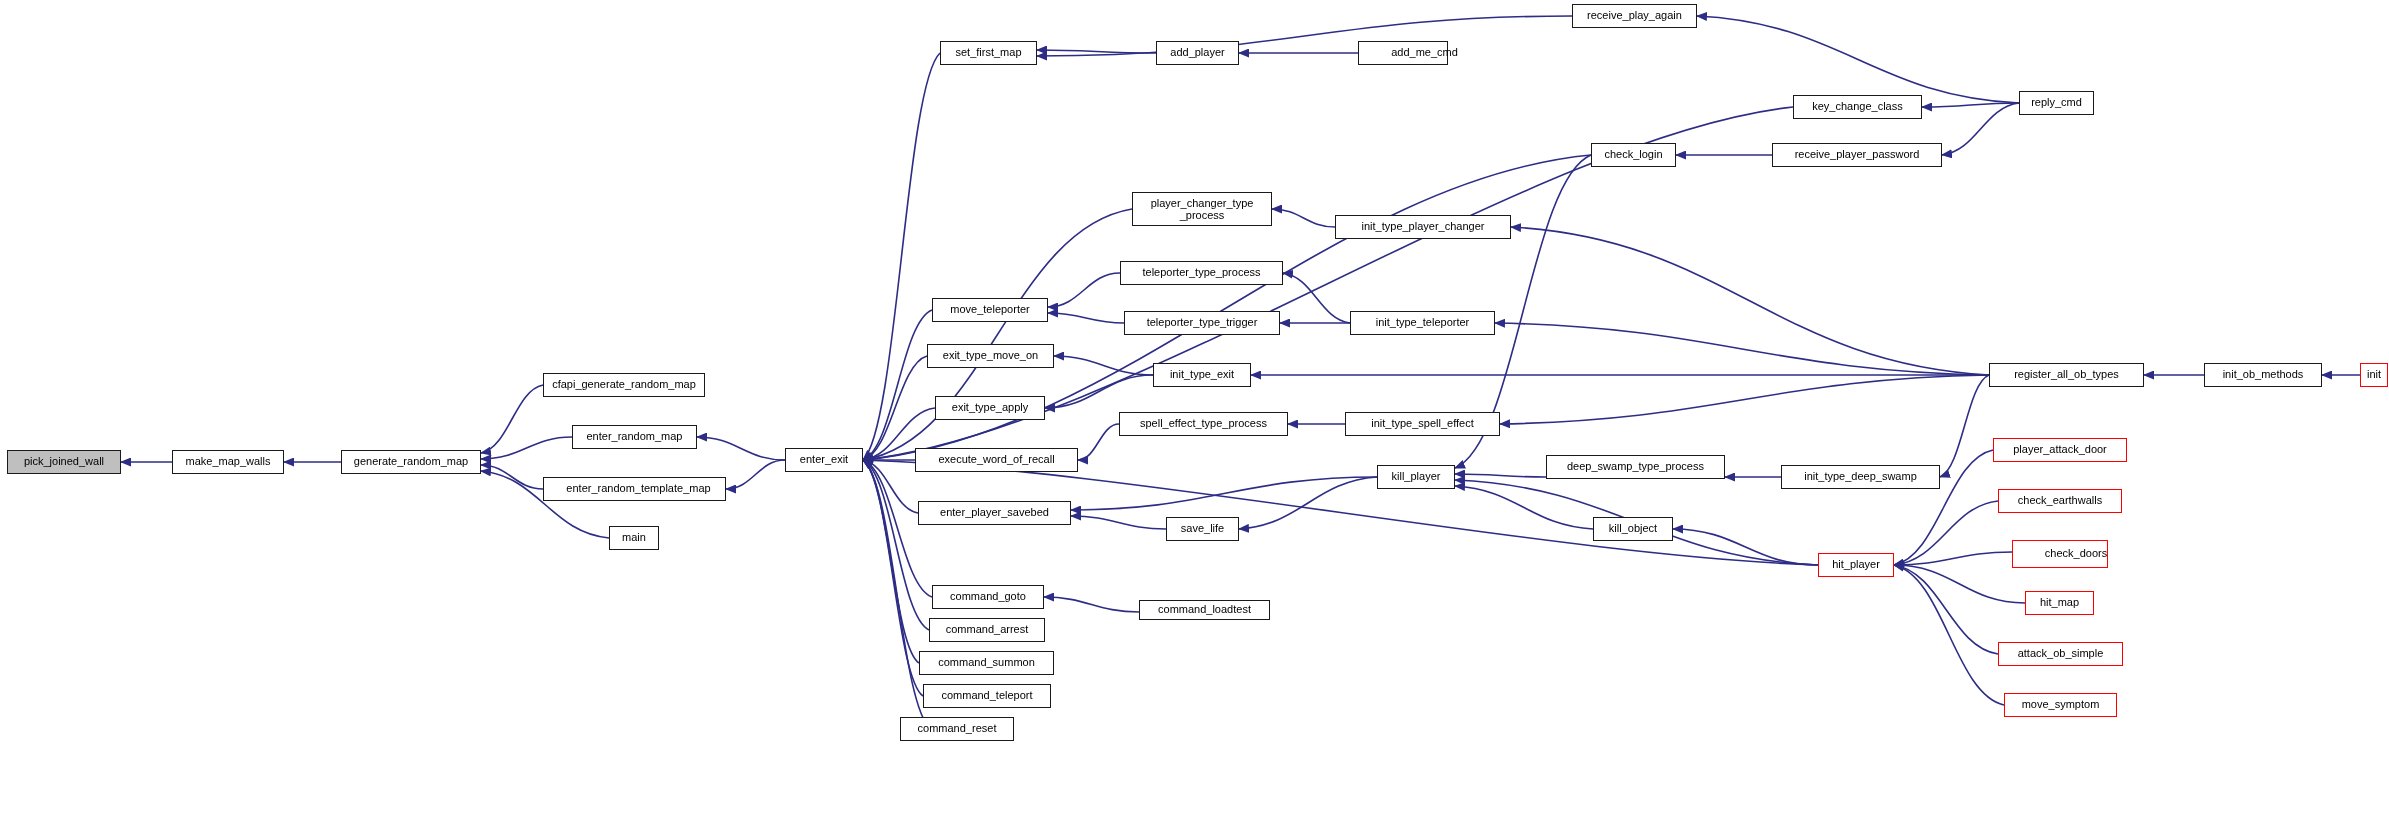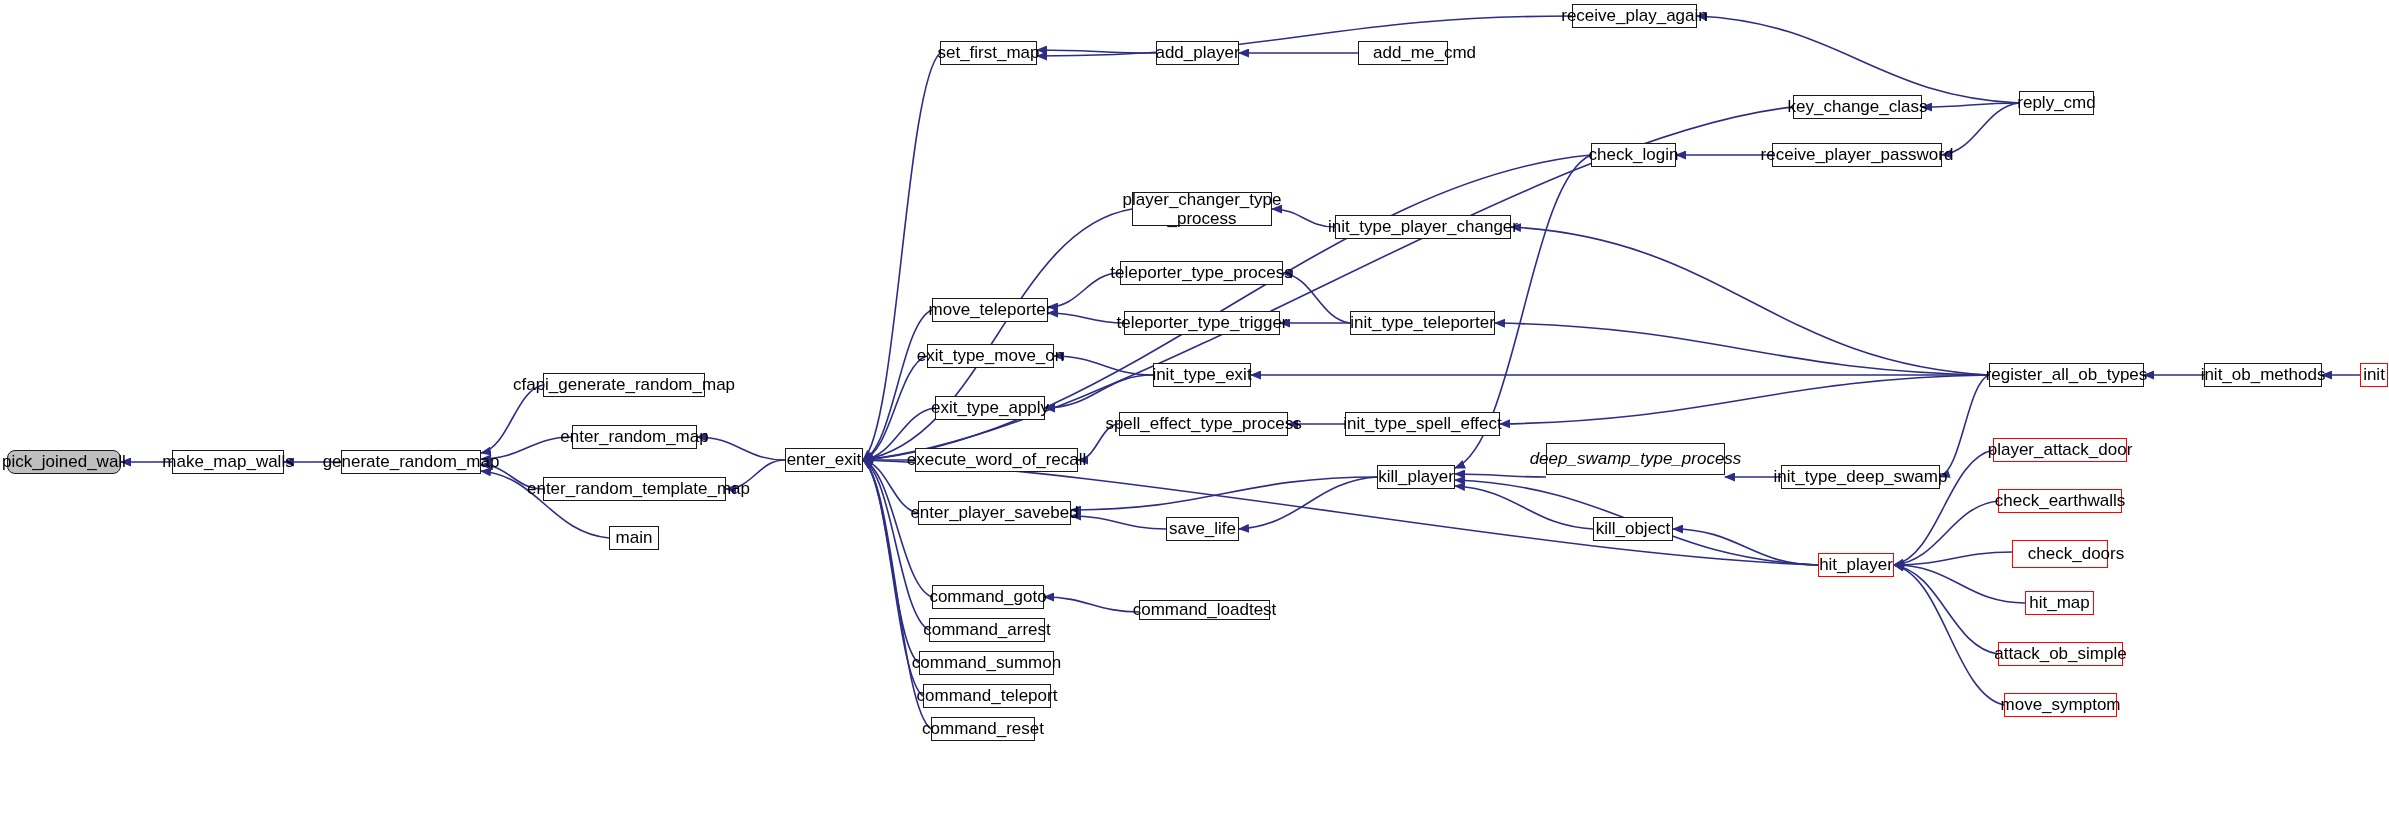--- a/index.html
+++ b/index.html
@@ -1,20 +1,20 @@
 <!DOCTYPE html>
 <html><head>
 <meta charset="utf-8">
 <style>
   html,body{margin:0;padding:0;background:#ffffff;}
   body{width:2389px;height:836px;font-family:"Liberation Sans",sans-serif;overflow:hidden;}
   #graph{position:relative;width:2389px;height:836px;background:#fff;}
   svg.edges{position:absolute;left:0;top:0;width:2389px;height:836px;pointer-events:none;}
   .node{position:absolute;box-sizing:border-box;display:flex;align-items:center;justify-content:center;
-        background:#ffffff;border:1px solid #1a1a1a;font-size:17px;color:#000;white-space:pre;
+        background:#ffffff;border:1px solid #1a1a1a;font-size:11px;color:#000;white-space:pre;
         line-height:1.05;text-align:center;}
   .node.root{background:#bfbfbf;border:1px solid #1a1a1a;}
   .node.red{border:1px solid #ff0000;background:#ffffff;}
   .node.two-line{line-height:1.12;}
 </style>
 </head>
 <body>
 
 <div id="graph">
   <svg class="edges" viewBox="0 0 2389 836">
@@ -82,21 +82,21 @@
         <path d="M2360,375 C2342.9,375 2339.1,375 2322,375" fill="none" stroke="#2d2d86" stroke-width="1.6" marker-end="url(#arrow)"></path>
         <path d="M932,597 C900.95,586.04 894.05,470.96 863,460" fill="none" stroke="#2d2d86" stroke-width="1.6" marker-end="url(#arrow)"></path>
         <path d="M1139,612 C1096.25,612 1086.75,597 1044,597" fill="none" stroke="#2d2d86" stroke-width="1.6" marker-end="url(#arrow)"></path>
         <path d="M929,630 C899.3,616.4 892.7,473.6 863,460" fill="none" stroke="#2d2d86" stroke-width="1.6" marker-end="url(#arrow)"></path>
         <path d="M919,663 C893.8,646.76 888.2,476.24 863,460" fill="none" stroke="#2d2d86" stroke-width="1.6" marker-end="url(#arrow)"></path>
         <path d="M923,696 C896,677.12 890,478.88 863,460" fill="none" stroke="#2d2d86" stroke-width="1.6" marker-end="url(#arrow)"></path>
         <path d="M931,729 C900.4,707.48 893.6,481.52 863,460" fill="none" stroke="#2d2d86" stroke-width="1.6" marker-end="url(#arrow)"></path>
       </g>
   </svg>
   <div id="node-layer">
-      <div class="node root" style="left: 7px; top: 450px; width: 114px; height: 24px; border-radius: 8px;">pick_joined_wall</div>
+      <div class="node root" style="left: 7px; top: 450px; width: 114px; height: 24px;">pick_joined_wall</div>
       <div class="node" style="left: 172px; top: 450px; width: 112px; height: 24px;">make_map_walls</div>
       <div class="node" style="left: 341px; top: 450px; width: 140px; height: 24px;">generate_random_map</div>
       <div class="node" style="left: 543px; top: 373px; width: 162px; height: 24px;">cfapi_generate_random_map</div>
       <div class="node" style="left: 572px; top: 425px; width: 125px; height: 24px;">enter_random_map</div>
       <div class="node" style="left: 543px; top: 477px; width: 183px; height: 24px; padding-left: 8px;">enter_random_template_map</div>
       <div class="node" style="left: 609px; top: 526px; width: 50px; height: 24px;">main</div>
       <div class="node" style="left: 785px; top: 448px; width: 78px; height: 24px;">enter_exit</div>
       <div class="node" style="left: 940px; top: 41px; width: 97px; height: 24px;">set_first_map</div>
       <div class="node" style="left: 1156px; top: 41px; width: 83px; height: 24px;">add_player</div>
       <div class="node" style="left: 1358px; top: 41px; width: 90px; height: 24px; padding-left: 43px;">add_me_cmd</div>
@@ -112,35 +112,35 @@
       <div class="node" style="left: 932px; top: 298px; width: 116px; height: 24px;">move_teleporter</div>
       <div class="node" style="left: 1124px; top: 311px; width: 156px; height: 24px;">teleporter_type_trigger</div>
       <div class="node" style="left: 1350px; top: 311px; width: 145px; height: 24px;">init_type_teleporter</div>
       <div class="node" style="left: 927px; top: 344px; width: 127px; height: 24px;">exit_type_move_on</div>
       <div class="node" style="left: 1153px; top: 363px; width: 98px; height: 24px;">init_type_exit</div>
       <div class="node" style="left: 935px; top: 396px; width: 110px; height: 24px;">exit_type_apply</div>
       <div class="node" style="left: 1119px; top: 412px; width: 169px; height: 24px;">spell_effect_type_process</div>
       <div class="node" style="left: 1345px; top: 412px; width: 155px; height: 24px;">init_type_spell_effect</div>
       <div class="node" style="left: 915px; top: 448px; width: 163px; height: 24px;">execute_word_of_recall</div>
       <div class="node" style="left: 1377px; top: 465px; width: 78px; height: 24px;">kill_player</div>
-      <div class="node" style="left: 1546px; top: 443px; width: 179px; height: 32px; font-style: italic;">deep_swamp_type_process</div>
+      <div class="node" style="left: 1546px; top: 455px; width: 179px; height: 24px;">deep_swamp_type_process</div>
       <div class="node" style="left: 1781px; top: 465px; width: 159px; height: 24px;">init_type_deep_swamp</div>
       <div class="node" style="left: 918px; top: 501px; width: 153px; height: 24px;">enter_player_savebed</div>
       <div class="node" style="left: 1166px; top: 517px; width: 73px; height: 24px;">save_life</div>
       <div class="node" style="left: 1593px; top: 517px; width: 80px; height: 24px;">kill_object</div>
       <div class="node red" style="left: 1818px; top: 553px; width: 76px; height: 24px;">hit_player</div>
       <div class="node" style="left: 1989px; top: 363px; width: 155px; height: 24px;">register_all_ob_types</div>
       <div class="node" style="left: 2204px; top: 363px; width: 118px; height: 24px;">init_ob_methods</div>
       <div class="node red" style="left: 2360px; top: 363px; width: 28px; height: 24px;">init</div>
       <div class="node red" style="left: 1993px; top: 438px; width: 134px; height: 24px;">player_attack_door</div>
       <div class="node red" style="left: 1998px; top: 489px; width: 124px; height: 24px;">check_earthwalls</div>
       <div class="node red" style="left: 2012px; top: 540px; width: 96px; height: 28px; padding-left: 32px;">check_doors</div>
       <div class="node red" style="left: 2025px; top: 591px; width: 69px; height: 24px;">hit_map</div>
       <div class="node red" style="left: 1998px; top: 642px; width: 125px; height: 24px;">attack_ob_simple</div>
       <div class="node red" style="left: 2004px; top: 693px; width: 113px; height: 24px;">move_symptom</div>
       <div class="node" style="left: 932px; top: 585px; width: 112px; height: 24px;">command_goto</div>
       <div class="node" style="left: 1139px; top: 600px; width: 131px; height: 20px;">command_loadtest</div>
       <div class="node" style="left: 929px; top: 618px; width: 116px; height: 24px;">command_arrest</div>
       <div class="node" style="left: 919px; top: 651px; width: 135px; height: 24px;">command_summon</div>
       <div class="node" style="left: 923px; top: 684px; width: 128px; height: 24px;">command_teleport</div>
-      <div class="node" style="left: 931px; top: 717px; width: 104px; height: 24px;">command_reset</div>
+      <div class="node" style="left: 900px; top: 717px; width: 114px; height: 24px;">command_reset</div>
     </div>
 </div>
 
 </body></html>

